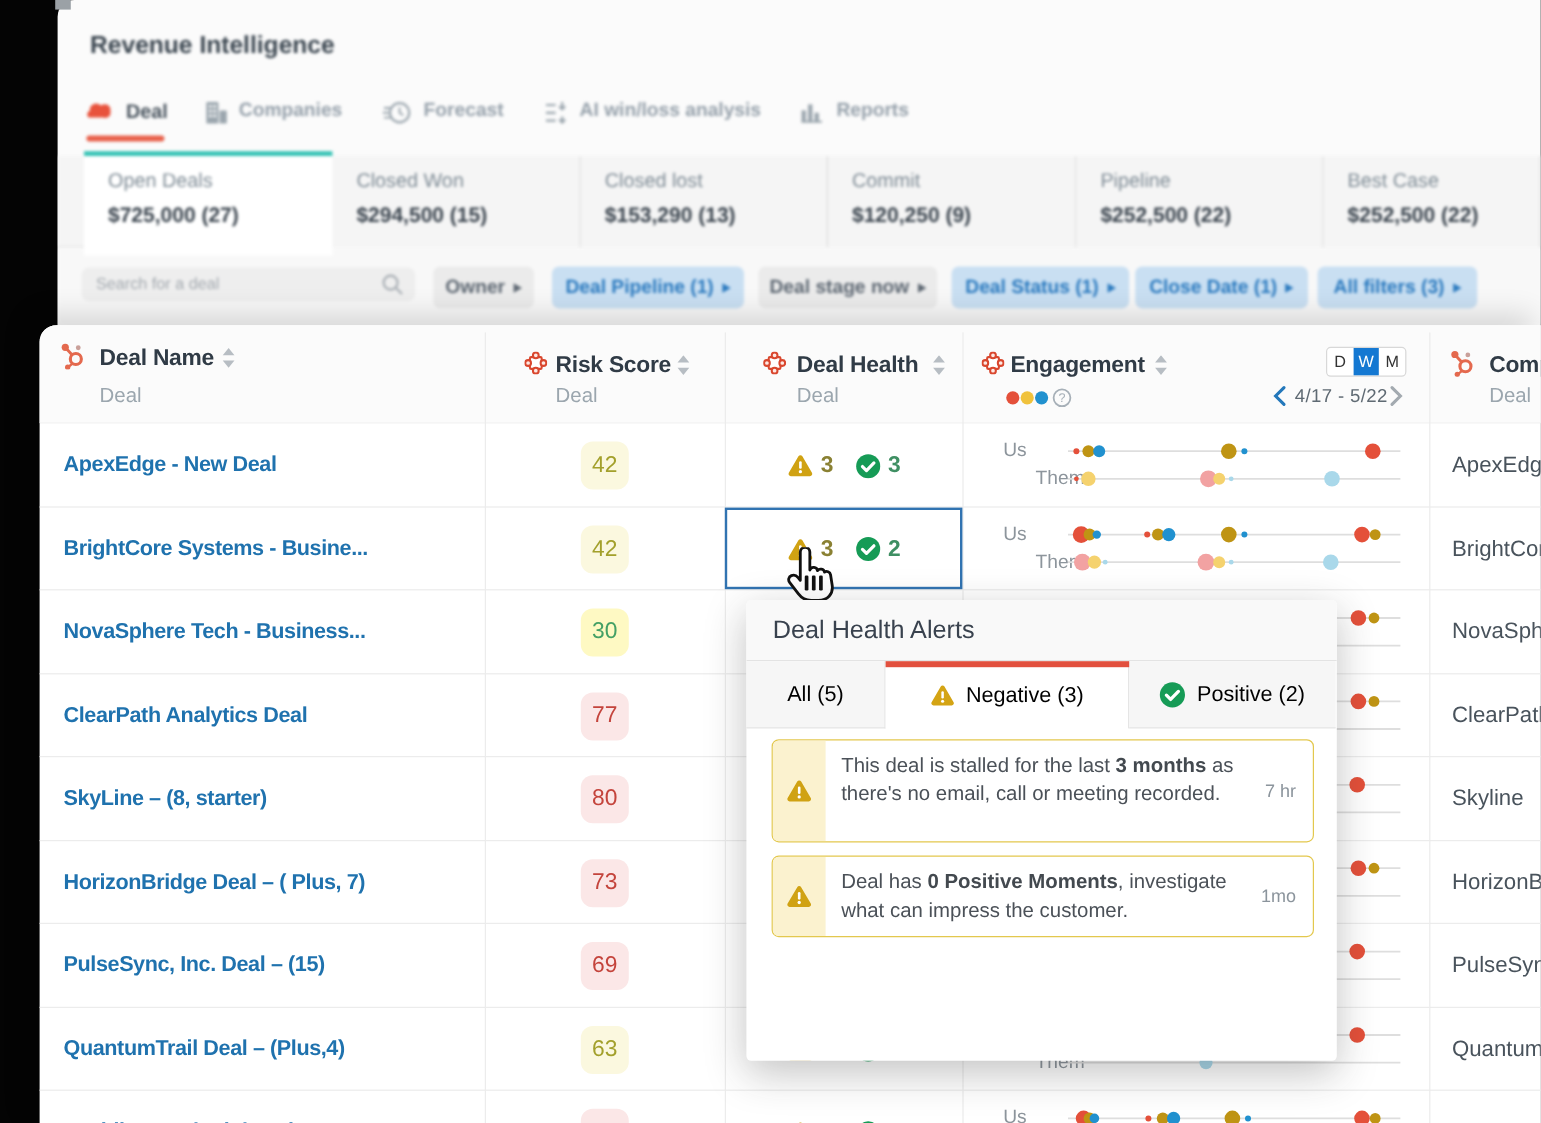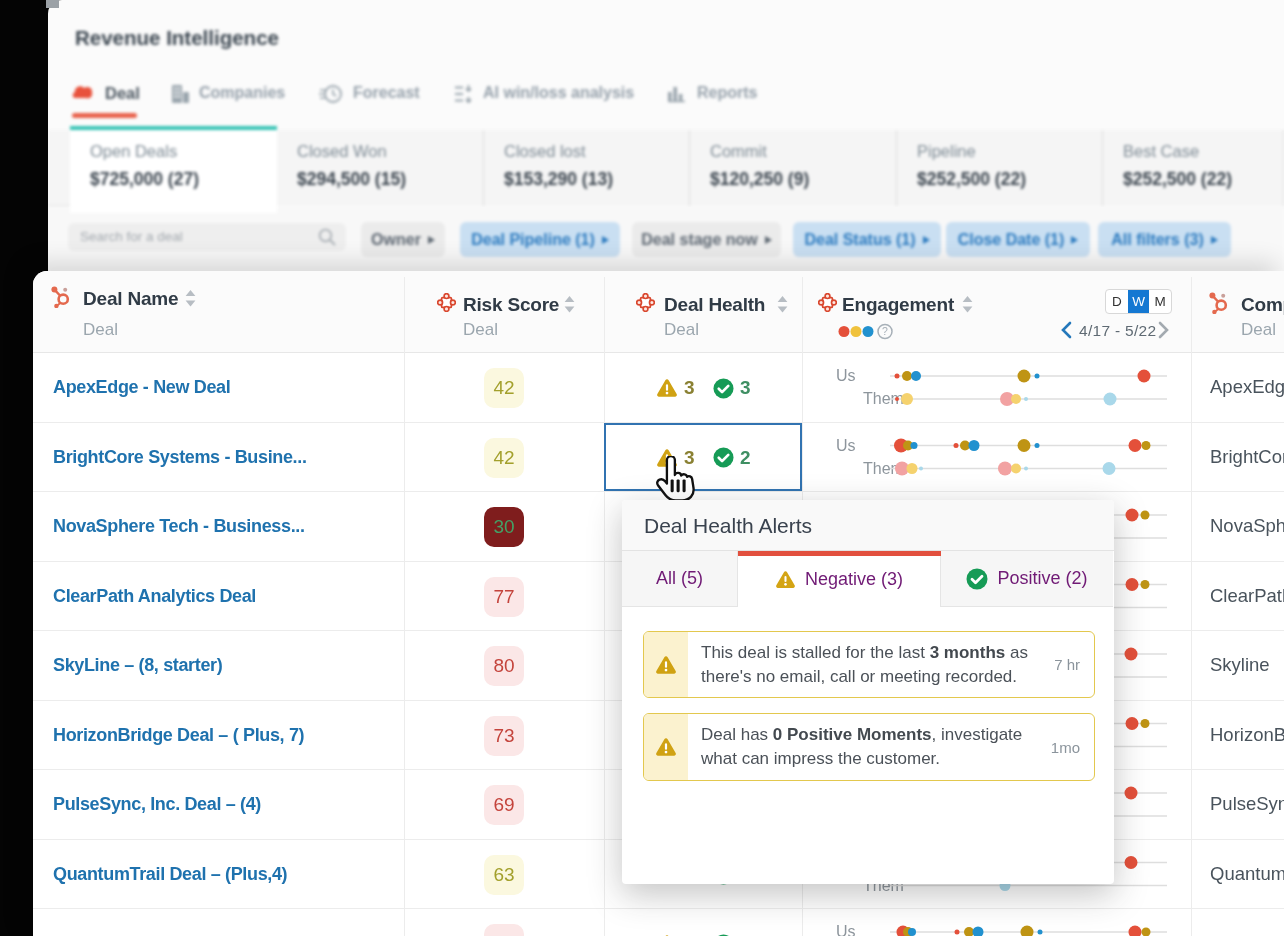--- a/index.html
+++ b/index.html
@@ -32,36 +32,36 @@
 .hsub{position:absolute;font-size:17px;color:#9ba6ae}
 .dwm{position:absolute;left:1072px;top:18px;width:67px;height:25px;border:1px solid #d8d8d8;border-radius:4px;background:#fff;display:flex;overflow:hidden}
 .seg{flex:1;text-align:center;font-size:13.5px;color:#333;line-height:23px}
 .seg.w{background:#1478d2;color:#fff}
 .hdate{position:absolute;left:1046px;top:51px;font-size:15.5px;color:#5f6a73;white-space:nowrap;letter-spacing:.3px}
 .vline{position:absolute;top:6px;bottom:0;width:1px;background:#ececec}
 .row{position:absolute;left:0;width:1251px;height:69.5px;border-bottom:1px solid #ececec}
 .dname{position:absolute;left:20px;top:50%;transform:translateY(-50%);font-size:18px;letter-spacing:-.35px;font-weight:600;color:#1f72ae;white-space:nowrap}
 .pill{position:absolute;left:451px;top:15px;width:40px;height:40px;border-radius:10px;text-align:center;line-height:40px;font-size:19px}
 .pill.yl{background:#fbf8df;color:#a3a02c}
-.pill.gr{background:#7f1d1d;color:#44a065}
+.pill.gr{background:#fef9c3;color:#44a065}
 .pill.rd{background:#fbe7e7;color:#c4443c}
 .hw{position:absolute;left:623px;top:24px;display:flex;align-items:center;gap:6px}
 .hc{position:absolute;left:680px;top:24px;display:flex;align-items:center;gap:6px}
 .nw{font-size:19px;color:#8a8133;font-weight:600}
 .ng{font-size:19px;color:#3f8f63;font-weight:600}
 .lus{position:absolute;left:803px;top:14px;font-size:16px;color:#8d959c}
 .lthem{position:absolute;left:830px;top:37px;font-size:16px;color:#8d959c}
 .comp{position:absolute;left:1177px;top:50%;transform:translateY(-50%);font-size:18.5px;color:#49535c;white-space:nowrap}
 .engsvg{position:absolute;left:0;top:82px}
 #selcell{position:absolute;left:571px;top:152px;width:198px;height:68px;border:2px solid #3173b1}
 #cursor{position:absolute;left:652px;top:456px;z-index:5}
 #popup{position:absolute;left:622px;top:500px;width:492px;height:384px;background:#fff;border-radius:4px;box-shadow:0 10px 34px rgba(40,40,40,.28);z-index:6}
 .phead{height:51px;background:#f9f9f9;border-bottom:1px solid #e3e3e3;border-radius:4px 4px 0 0;font-size:21px;font-weight:400;color:#39424e;line-height:52px;padding-left:22px}
 .ptabs{position:absolute;left:0;top:51px;width:492px;height:56px;display:flex}
-.ptab{display:flex;align-items:center;justify-content:center;gap:9px;font-size:18px;color:#701a75;background:#f6f6f6;border-right:1px solid #e5e5e5;border-bottom:1px solid #e5e5e5}
+.ptab{display:flex;align-items:center;justify-content:center;gap:9px;font-size:18px;color:#000000;background:#f6f6f6;border-right:1px solid #e5e5e5;border-bottom:1px solid #e5e5e5}
 .t1{width:116px}
 .t2{width:203px;background:#fff;border-bottom:none}
 .t3{width:172px;border-right:none}
 .redbar{position:absolute;left:116px;top:0;width:203px;height:5px;background:#e2503e}
 .acard{position:absolute;left:21px;width:452px;border:1.5px solid #e3c84e;border-radius:6px;display:flex;overflow:hidden;background:#fff}
 .acard .atext{flex:none}
 .aicon{width:44px;background:#fbf2cf;display:flex;align-items:center;justify-content:center;flex:none}
 .atext{padding:9px 0 0 13px;font-size:17px;color:#4b5158;line-height:24px;width:382px;white-space:nowrap}
 .atext b{font-weight:700;color:#43494f}
 .atime{position:absolute;right:14px;top:0;bottom:0;display:flex;align-items:center;font-size:15px;color:#8b949c;white-space:nowrap}
@@ -397,21 +397,21 @@
           <circle cx="11" cy="11" r="10.5" fill="#169b56"></circle>
           <path d="M6 11.3 L9.5 14.8 L16 8.2" stroke="#fff" stroke-width="2.8" fill="none" stroke-linecap="round" stroke-linejoin="round"></path>
         </svg>
         <b class="ng">1</b>
       </span>
 <span class="lus">Us</span>
       <span class="lthem">Them</span>
 <span class="comp">HorizonBridge</span>
 </div>
 <div class="row" style="top:499.0px">
-<span class="dname">PulseSync, Inc. Deal – (4)</span>
+<span class="dname">PulseSync, Inc. Deal – (15)</span>
 <span class="pill rd">69</span>
 <span class="hw">
         <svg width="22" height="20" viewBox="0 0 24 22">
           <path d="M10.2 2.5 L1.4 17.6 a2.1 2.1 0 0 0 1.8 3.1 h17.6 a2.1 2.1 0 0 0 1.8 -3.1 L13.8 2.5 a2.1 2.1 0 0 0 -3.6 0 Z" fill="#d0a213"></path>
           <rect x="10.8" y="7" width="2.4" height="7" rx="1.2" fill="#fff"></rect>
           <circle cx="12" cy="16.6" r="1.5" fill="#fff"></circle>
         </svg>
         <b class="nw">3</b>
       </span>
 <span class="hc">
@@ -596,21 +596,21 @@
       </div>
     <div class="ptab t3">
         <svg width="22" height="22" viewBox="0 0 22 22">
           <circle cx="11" cy="11" r="10.5" fill="#169b56"></circle>
           <path d="M6 11.3 L9.5 14.8 L16 8.2" stroke="#fff" stroke-width="2.8" fill="none" stroke-linecap="round" stroke-linejoin="round"></path>
         </svg>
         <span>Positive (2)</span>
       </div>
     <div class="redbar"></div>
   </div>
-  <div class="acard" style="top:131px;height:67px">
+  <div class="acard" style="top:116px;height:86px">
       <div class="aicon">
         <svg width="22" height="20" viewBox="0 0 24 22">
           <path d="M10.2 2.5 L1.4 17.6 a2.1 2.1 0 0 0 1.8 3.1 h17.6 a2.1 2.1 0 0 0 1.8 -3.1 L13.8 2.5 a2.1 2.1 0 0 0 -3.6 0 Z" fill="#d0a213"></path>
           <rect x="10.8" y="7" width="2.4" height="7" rx="1.2" fill="#fff"></rect>
           <circle cx="12" cy="16.6" r="1.5" fill="#fff"></circle>
         </svg>
       </div>
       <div class="atext">This deal is stalled for the last <b>3 months</b> as<br>there's no email, call or meeting recorded.</div>
       <div class="atime">7 hr</div>
     </div>

